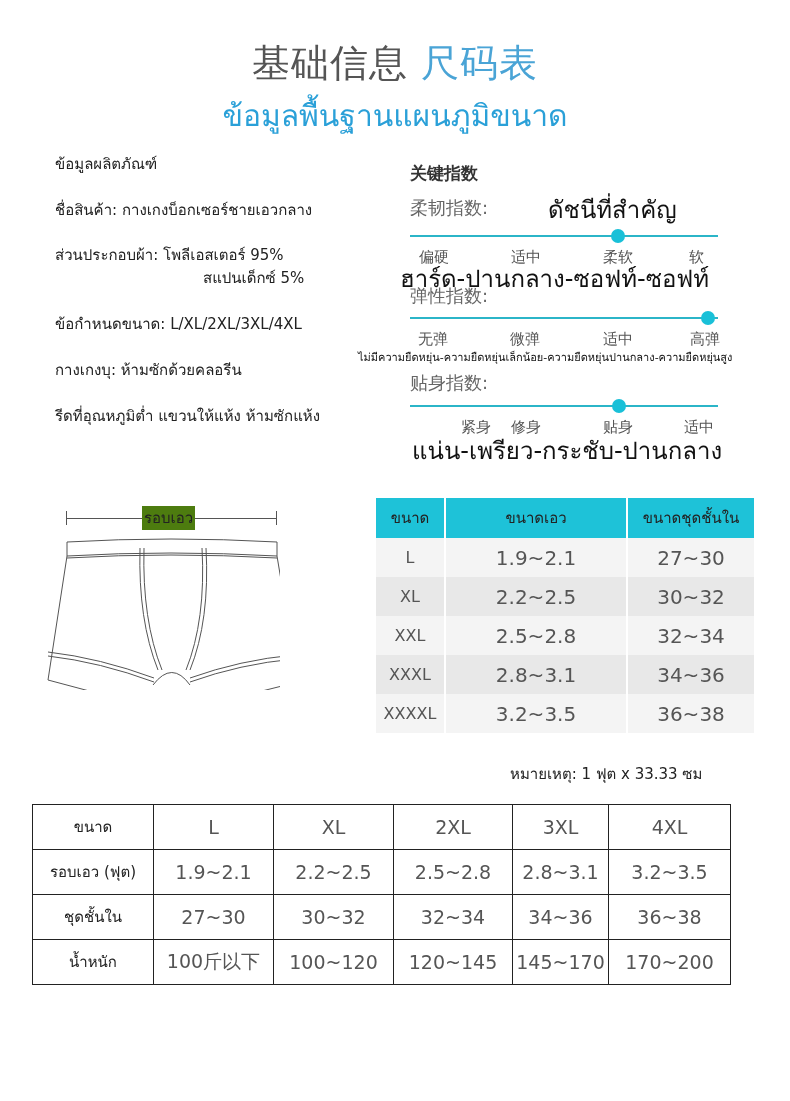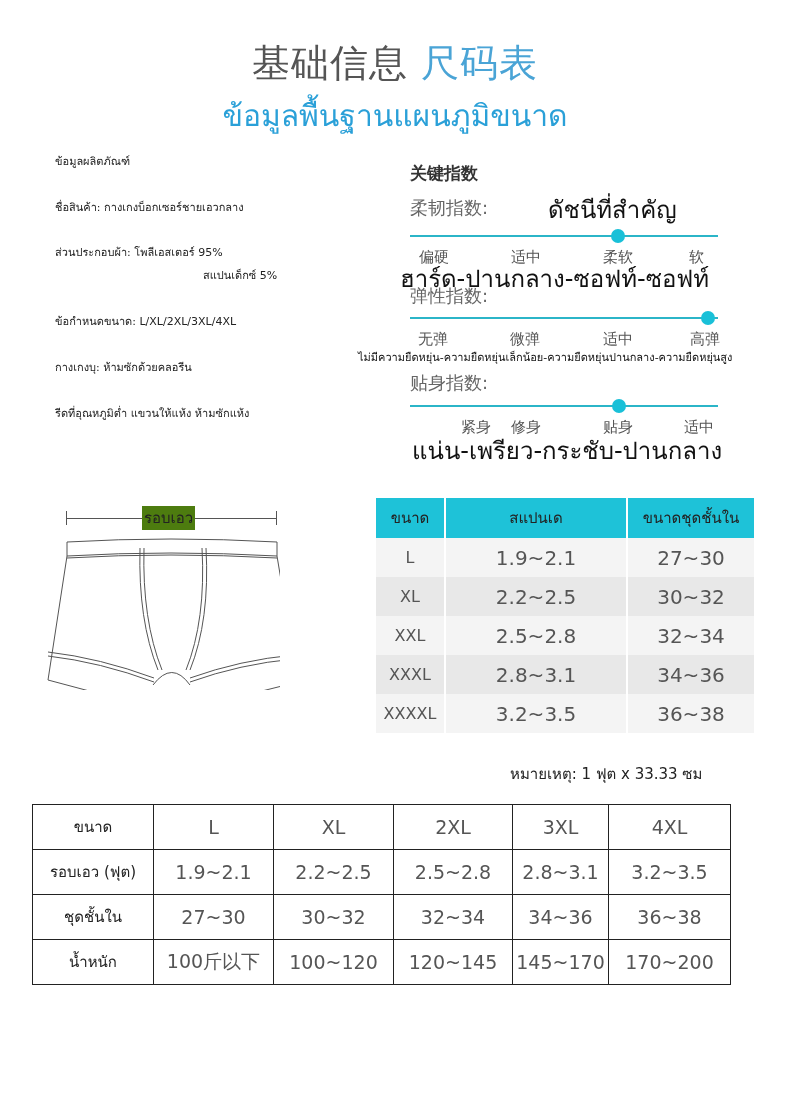--- a/index.html
+++ b/index.html
@@ -4,21 +4,21 @@
 <style>
   * { box-sizing: border-box; margin: 0; padding: 0; }
   html, body { width: 790px; height: 1101px; background: #ffffff; overflow: hidden; }
   body { position: relative; font-family: "DejaVu Sans", "Liberation Sans", sans-serif; color: #222; }
 
   .title-cn { position: absolute; top: 38px; left: 0; width: 790px; text-align: center; font-size: 38px; letter-spacing: 1px; }
   .title-cn .dark { color: #555555; }
   .title-cn .accent { color: #4aa4d6; }
   .title-th { position: absolute; top: 92px; left: 0; width: 790px; text-align: center; font-size: 30px; color: #2aa0d8; }
 
-  .info { position: absolute; left: 55px; font-size: 11px; color: #222; white-space: nowrap; }
+  .info { position: absolute; left: 55px; font-size: 15px; color: #222; white-space: nowrap; }
 
   .idx-title { position: absolute; left: 410px; top: 162px; font-size: 17px; font-weight: bold; color: #333; }
   .idx-label { position: absolute; font-size: 18px; color: #666; text-align: right; }
   .idx-th { position: absolute; font-size: 24px; color: #111; white-space: nowrap; }
   .slider-line { position: absolute; height: 2px; background: #2bb5c8; }
   .slider-dot { position: absolute; width: 14px; height: 14px; border-radius: 50%; background: #19c0d8; }
   .tick { position: absolute; font-size: 15px; color: #555; white-space: nowrap; }
   .elastic-th { position: absolute; left: 358px; top: 348px; font-size: 11px; color: #111; white-space: nowrap; }
 
   .waist-line { position: absolute; left: 66px; top: 518px; width: 210px; height: 1px; background: #555; }
@@ -105,21 +105,21 @@
     <path d="M8 126 Q60 132 114 152"></path>
     <path d="M150 148 Q200 130 254 125"></path>
     <path d="M150 152 Q200 134 254 129"></path>
   </g>
 </svg>
 
 <table class="stbl">
   <thead>
     <tr>
       <th style="width:68px;">ขนาด</th>
-      <th style="width:180px;">สแปนเด</th>
+      <th style="width:180px;">ขนาดเอว</th>
       <th style="width:126px;">ขนาดชุดชั้นใน</th>
     </tr>
   </thead>
   <tbody>
     <tr class="odd">
       <td class="sz">L</td>
       <td>1.9~2.1</td>
       <td>27~30</td>
     </tr>
     <tr class="even">

